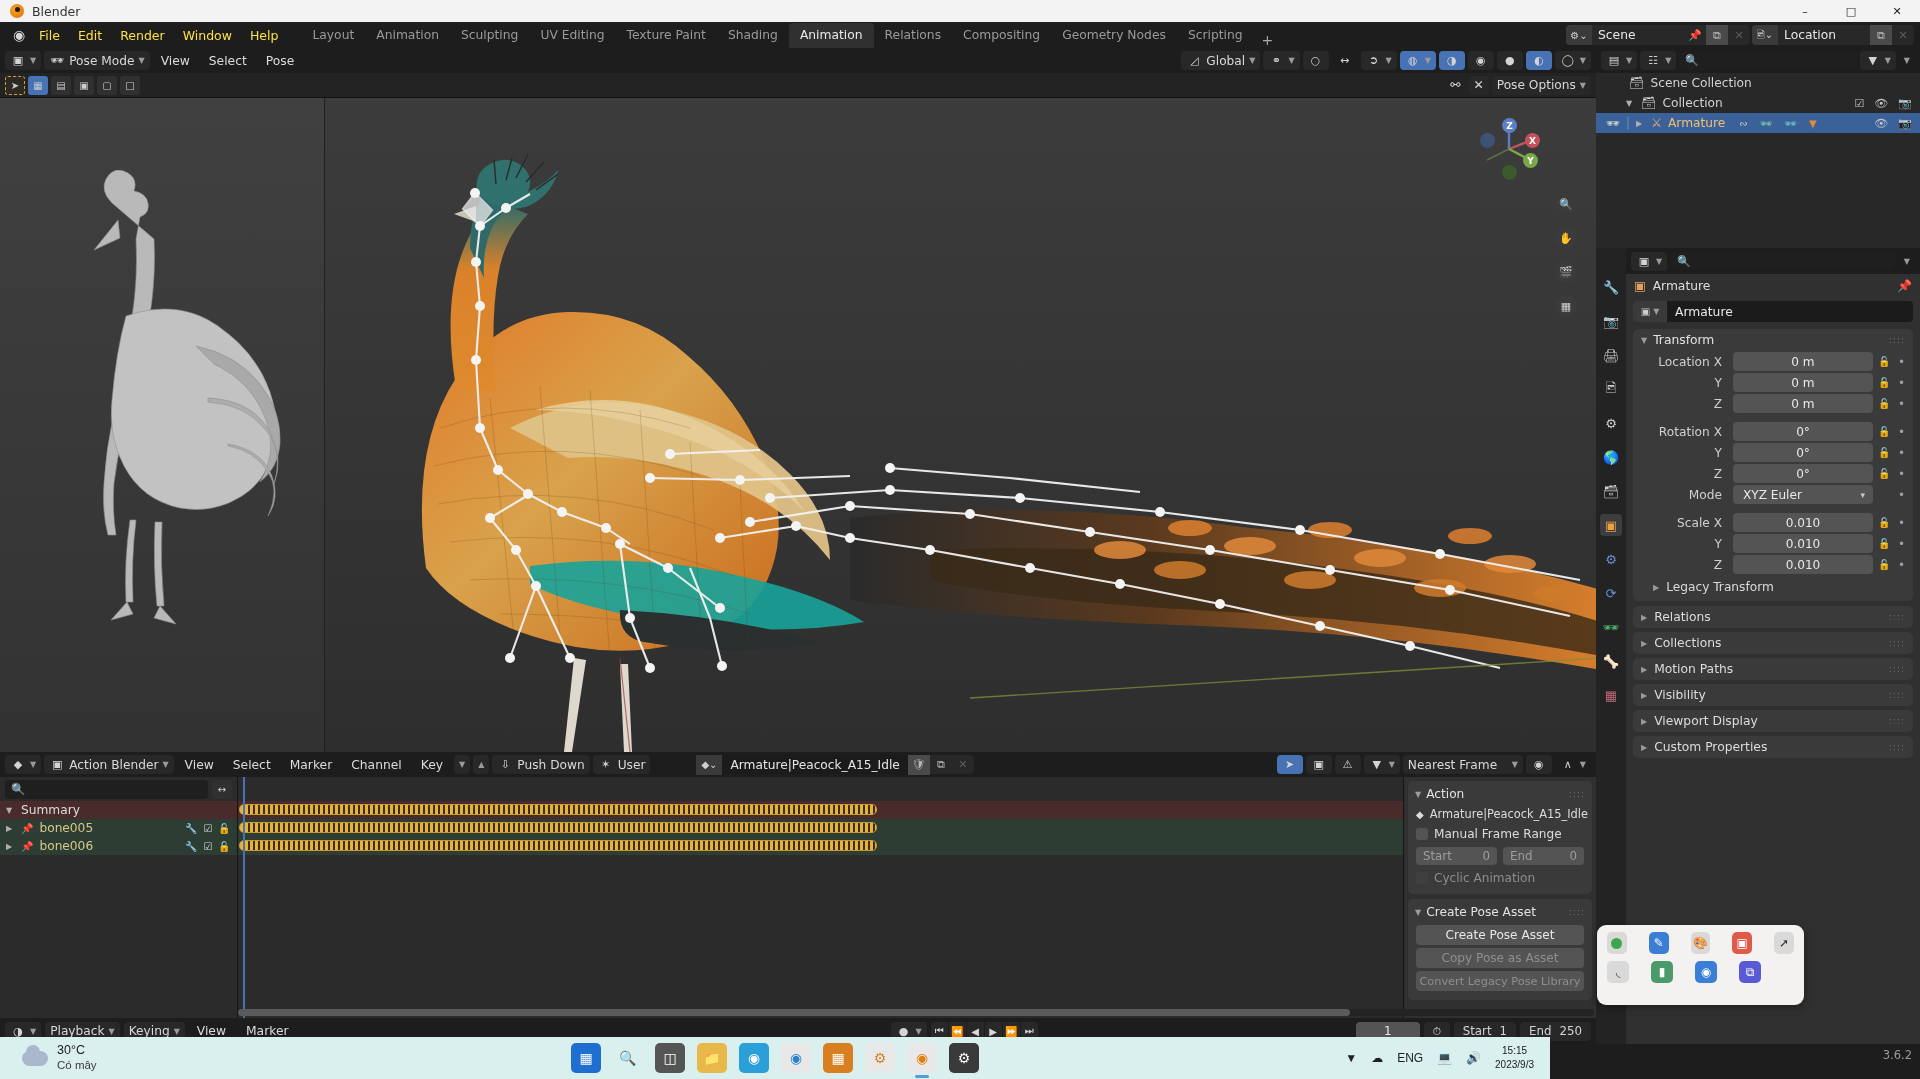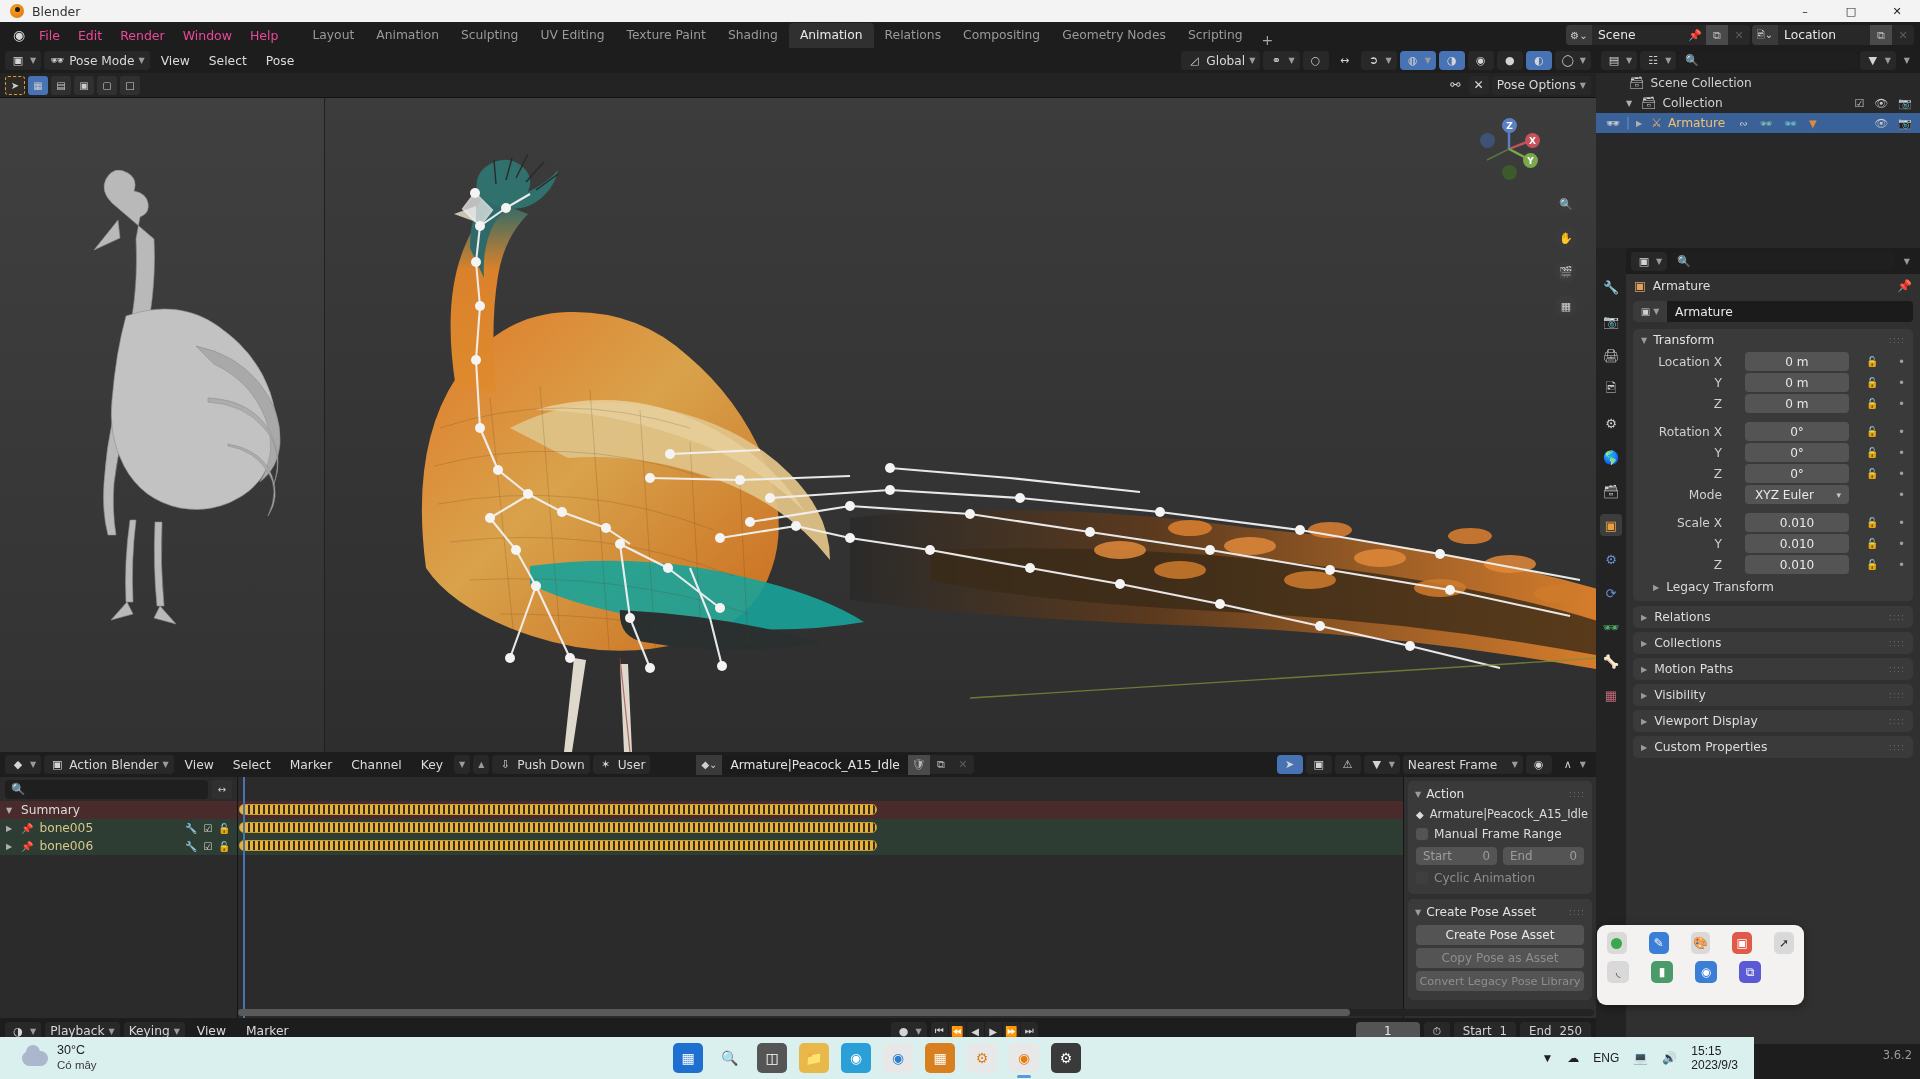--- a/index.html
+++ b/index.html
@@ -17,21 +17,21 @@
   .win-ctrl span { width:46px; height:22px; display:flex; align-items:center;
     justify-content:center; font-size:11px; color:#222;}
 
   
   .app { position:absolute; left:0; top:22px; width:1920px; height:1022px; background:#181818; }
 
   .topbar { height:26px; background:#1d1d1d; display:flex; align-items:center;
     font-size:12.5px; color:#e4e4e4; padding-left:8px; }
   .topbar .logo { width:22px; height:18px; display:flex; align-items:center; justify-content:center;
     color:#d6d6d6; font-size:14px;}
-  .menu-item { padding:3px 9px; color:#ec4899; font-size:12.5px; border-radius:3px;}
+  .menu-item { padding:3px 9px; color:#fde047; font-size:12.5px; border-radius:3px;}
 
   .ws-tabs { display:flex; align-items:flex-end; margin-left:14px; height:26px; }
   .ws-tab { padding:4px 11px 5px; font-size:12.3px; color:#9a9a9a;
     border-radius:4px 4px 0 0; line-height:16px; }
   .ws-tab.active { background:#303030; color:#e8e8e8; }
   .ws-plus { color:#a9a9a9; font-size:14px; padding:0 8px; }
 
   .topbar-right { margin-left:auto; display:flex; align-items:center; gap:2px; padding-right:6px; }
   .id-block { display:flex; align-items:center; background:#282828; border-radius:4px;
     height:20px; overflow:hidden; }
@@ -190,21 +190,21 @@
   .bread .pin { margin-left:auto; color:#8d8d8d; font-size:12px;}
   .idrow { margin:3px 7px 7px; height:21px; background:#1b1b1b; border-radius:4px;
     display:flex; align-items:center;}
   .idrow .sq { width:34px; height:21px; background:#3a3a3a; border-radius:4px 0 0 4px;
     display:flex; align-items:center; justify-content:center; gap:3px; font-size:10px; color:#cfcfcf;}
   .idrow .nm { padding-left:8px; font-size:12.3px; color:#e8e8e8;}
 
   .ppanel { background:#3a3a3a; margin:0 7px 5px; border-radius:5px; padding-bottom:5px;}
   .ppanel-hd { display:flex; align-items:center; gap:6px; padding:4px 8px; font-size:12.3px; color:#e2e2e2;}
   .ppanel-hd .grip { margin-left:auto; color:#6a6a6a; font-size:9px; letter-spacing:1px;}
-  .prow { display:flex; align-items:center; padding:1px 6px 1px 0; gap:16px; }
+  .prow { display:flex; align-items:center; padding:1px 6px 1px 0; gap:4px; }
   .plabel { width:96px; text-align:right; font-size:12.2px; color:#d0d0d0; padding-right:7px;}
   .pfield { flex:1; height:19px; background:#545454; border-radius:4px; display:flex;
     align-items:center; justify-content:center; font-size:12.1px; color:#e9e9e9;}
   .pfield.sel-dd { justify-content:flex-start; padding-left:10px; position:relative;}
   .pfield.sel-dd:after{ content:"\25BE"; position:absolute; right:8px; font-size:9px; color:#c9c9c9;}
   .lock { width:15px; display:flex; align-items:center; justify-content:center;
     font-size:10px; color:#9d9d9d;}
   .dot { width:11px; text-align:center; font-size:12px; color:#9d9d9d;}
   .subpanel { display:flex; align-items:center; gap:7px; padding:5px 8px 2px 20px;
     font-size:12.2px; color:#dadada;}
@@ -214,36 +214,36 @@
 
   
   .tray { position:absolute; left:1597px; top:925px; width:207px; height:80px;
     background:#f4f2f0; border-radius:9px; display:flex; flex-direction:column;
     padding:7px 10px; gap:7px; box-shadow:0 2px 9px rgba(0,0,0,.4); z-index:40;}
   .tray-row { display:flex; gap:22px; align-items:center;}
   .tray-ic { width:22px; height:22px; border-radius:5px; display:flex;
     align-items:center; justify-content:center; font-size:12px; color:#fff;}
 
   
-  .taskbar { position:absolute; left:0; top:1037px; width:1754px; height:42px;
+  .taskbar { position:absolute; left:0; top:1037px; width:1550px; height:42px;
     background:#d9f0ee; display:flex; align-items:center; color:#202020;
     font-family:"Liberation Sans", sans-serif;}
   .tb-weather { display:flex; align-items:center; gap:9px; padding-left:22px;}
   .tb-weather .cloud { width:26px; height:15px; background:#aab7cc; border-radius:9px; position:relative;}
   .tb-weather .cloud:before{content:"";position:absolute;width:14px;height:14px;border-radius:50%;
     background:#aab7cc;left:4px;top:-6px;}
   .tb-weather .txt { font-size:12.5px; line-height:15px;}
   .tb-weather .txt small { font-size:11.5px; color:#3b3b3b;}
   .tb-center { position:absolute; left:50%; transform:translateX(-50%); display:flex; gap:12px; align-items:center;}
   .tb-app { width:30px; height:30px; border-radius:5px; display:flex; align-items:center;
     justify-content:center; font-size:14px; color:#fff; position:relative;}
   .tb-app.active:after{content:"";position:absolute;bottom:-5px;left:50%;transform:translateX(-50%);
     width:14px;height:3px;border-radius:2px;background:#5b9bd5;}
   .tb-right { margin-left:auto; display:flex; align-items:center; gap:14px; padding-right:16px; font-size:12px;}
-  .tb-clock { text-align:left; font-size:12px; line-height:14px;}
+  .tb-clock { text-align:center; font-size:10px; line-height:14px;}
 </style>
 </head>
 <body>
 
 <div class="win-title">
   <div class="bl-logo"></div>
   <span>Blender</span>
   <div class="win-ctrl">
     <span>–</span>
     <span>□</span>

